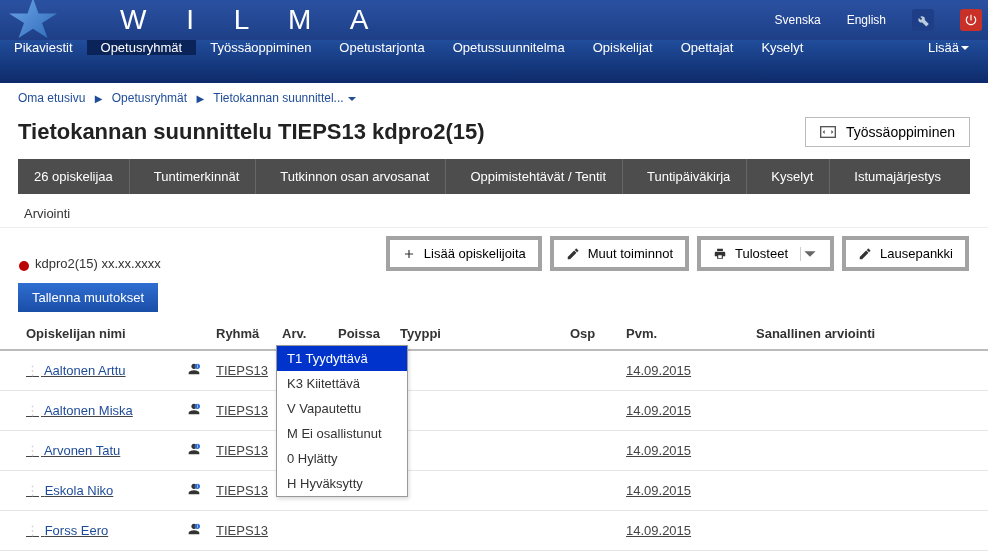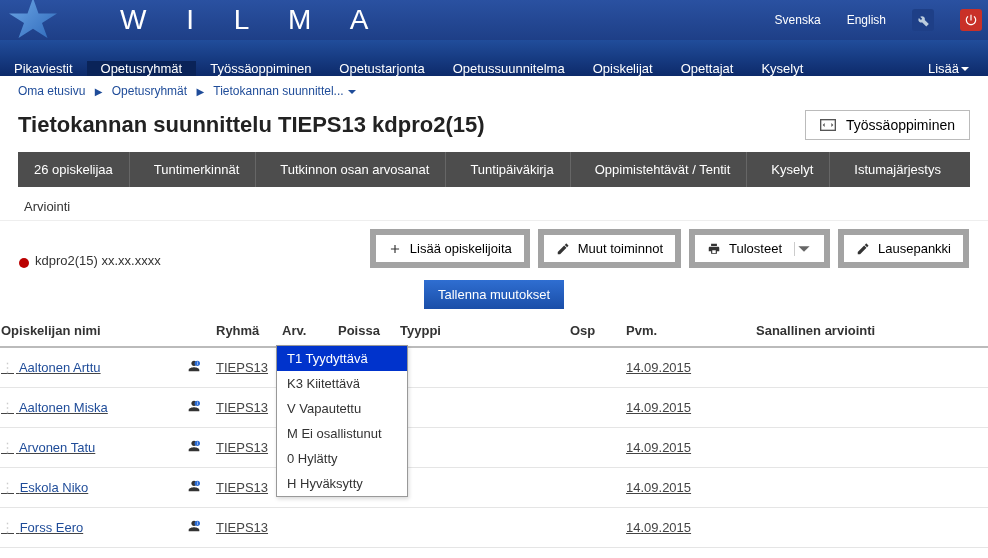--- a/index.html
+++ b/index.html
@@ -11,21 +11,21 @@
   .logo-star { position: absolute; left: 8px; top: -2px; width: 50px; height: 44px; background: linear-gradient(135deg, #6fa8e6 0%, #2a66b8 100%); clip-path: polygon(50% 0%, 61% 35%, 98% 35%, 68% 57%, 79% 91%, 50% 70%, 21% 91%, 32% 57%, 2% 35%, 39% 35%); }
   .appname { color: #fff; font-size: 28px; font-weight: normal; letter-spacing: 16px; margin-left: 30px; }
   .top-right { margin-left: auto; display: flex; align-items: center; gap: 26px; }
   .lang-link { color: #fff; font-size: 12px; cursor: pointer; }
   .icon-btn { width: 22px; height: 22px; display: inline-flex; align-items: center; justify-content: center; border-radius: 3px; cursor: pointer; }
   .settings-btn { background: #1e3f87; color: #bcd; }
   .logout-btn { background: #c93028; color: #fff; }
   .icon-btn svg { width: 14px; height: 14px; }
   
   
-  .mainnav { background: linear-gradient(#214d9b, #0d2a6a); height: 36px; display: flex; align-items: flex-end; padding: 0 0 0 0; }
+  .mainnav { background: linear-gradient(#214d9b, #0d2a6a); height: 43px; display: flex; align-items: flex-start; padding: 0 0 0 0; }
   .nav-item { color: #fff; font-size: 13px; padding: 0 14px; display: flex; align-items: center; cursor: pointer; }
   .nav-item.active { background: #0a2358; }
   .nav-right { margin-left: auto; display: flex; align-items: center; color: #fff; padding: 0 18px; gap: 1px; cursor: pointer; }
   .nav-right svg { width: 10px; height: 10px; fill: #fff; }
   
   
   .breadcrumb { padding: 8px 18px; font-size: 12px; color: #1f4c99; }
   .breadcrumb span { cursor: pointer; }
   .bc-sep { color: #1f4c99; padding: 0 6px; font-size: 10px; }
   .bc-caret svg { width: 10px; height: 10px; fill: #1f4c99; vertical-align: middle; }
@@ -42,33 +42,33 @@
   .subtab:last-child { border-right: none; }
   
   
   .sub-bc { padding: 12px 24px 6px; font-size: 13px; }
   
   
   .info-row { display: flex; align-items: flex-end; padding: 8px 19px 6px; border-top: 1px solid #eee; }
   .status-dot { width: 10px; height: 10px; border-radius: 50%; background: #b00; margin-right: 6px; }
   .status-text { font-size: 13px; }
   .action-btns { margin-left: auto; display: flex; gap: 8px; }
-  .action-btn { border: 6px solid #a3a3a3; background: #fff; padding: 6px 12px; display: flex; align-items: center; gap: 8px; font-size: 13px; cursor: pointer; }
+  .action-btn { border: 4px solid #a3a3a3; background: #fff; padding: 6px 12px; display: flex; align-items: center; gap: 8px; font-size: 13px; cursor: pointer; }
   .action-btn svg { width: 14px; height: 14px; }
   .dropdown-caret { width: 18px; border-left: 1px solid #ccc; margin-left: 4px; display: flex; align-items: center; justify-content: center; }
   
   
-  .save-row { display: flex; justify-content: center; padding: 6px 18px; }
+  .save-row { display: flex; justify-content: flex-start; padding: 6px 18px; }
   .save-btn { background: linear-gradient(#2f6ed1, #1a4ea8); color: #fff; border: none; padding: 7px 14px; font-size: 13px; cursor: pointer; }
   
   
   .grid { width: 100%; border-collapse: collapse; }
   .grid th { text-align: left; font-weight: bold; font-size: 13px; padding: 8px 6px; border-bottom: 2px solid #bbb; background: #fff; }
   .grid td { padding: 10px 6px; border-bottom: 1px solid #e5e5e5; font-size: 13px; color: #444; vertical-align: middle; text-decoration: underline; }
-  .grid th:first-child, .grid td:first-child { padding-left: 1px; }
+  .grid th:first-child, .grid td:first-child { padding-left: 26px; }
   .name-cell { color: #1f4c99; cursor: pointer; }
   .person-icon { display: inline-block; width: 18px; vertical-align: middle; }
   .person-icon svg { width: 16px; height: 16px; }
   .row-handle { color: #ccc; padding-right: 2px; cursor: grab; }
   .col-name { width: 180px; }
   .col-icon { width: 28px; }
   .col-group { width: 66px; }
   .col-arv { width: 56px; }
   .col-poissa { width: 62px; }
   .col-tyyppi { width: 170px; }
@@ -144,22 +144,22 @@
           <path d="M4 9l3-3v6zM20 9l-3-3v6z" fill="#555"></path>
         </svg>
       <span>Työssäoppiminen</span>
     </button>
   </div>
 
   <div class="subtabs">
     <div class="subtab">26 opiskelijaa</div>
     <div class="subtab">Tuntimerkinnät</div>
     <div class="subtab">Tutkinnon osan arvosanat</div>
+    <div class="subtab">Oppimistehtävät / Tentit</div>
     <div class="subtab">Tuntipäiväkirja</div>
-    <div class="subtab">Oppimistehtävät / Tentit</div>
     <div class="subtab">Kyselyt</div>
     <div class="subtab">Istumajärjestys</div>
   </div>
 
   <div class="sub-bc">Arviointi</div>
 
   <div class="info-row">
     <span class="status-dot"></span>
     <span class="status-text">kdpro2(15) xx.xx.xxxx</span>
     <div class="action-btns">

